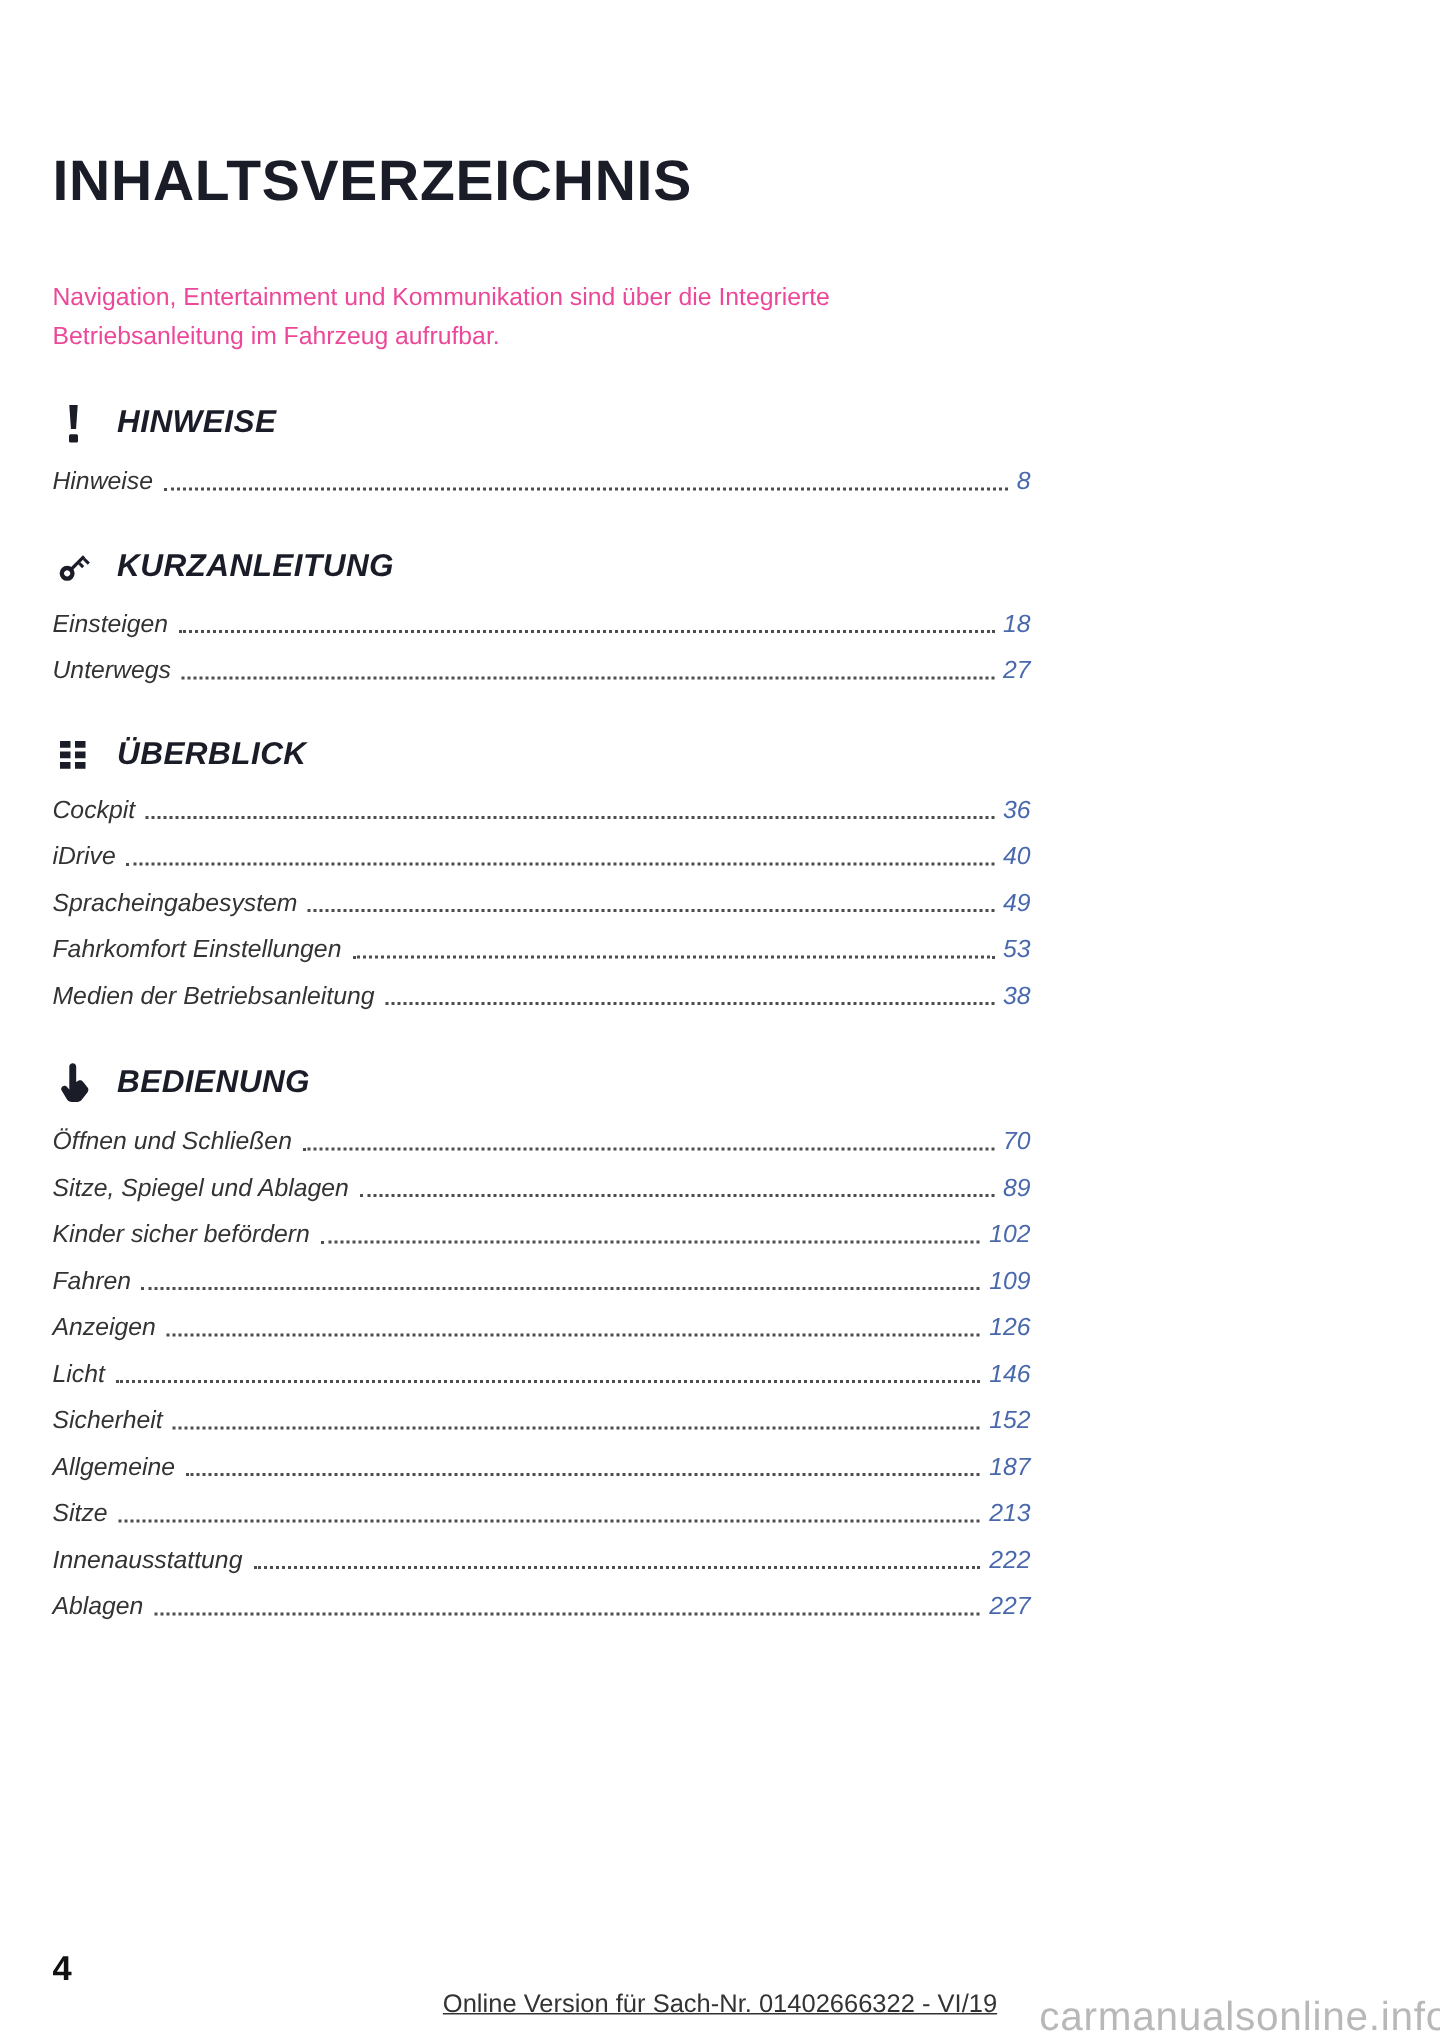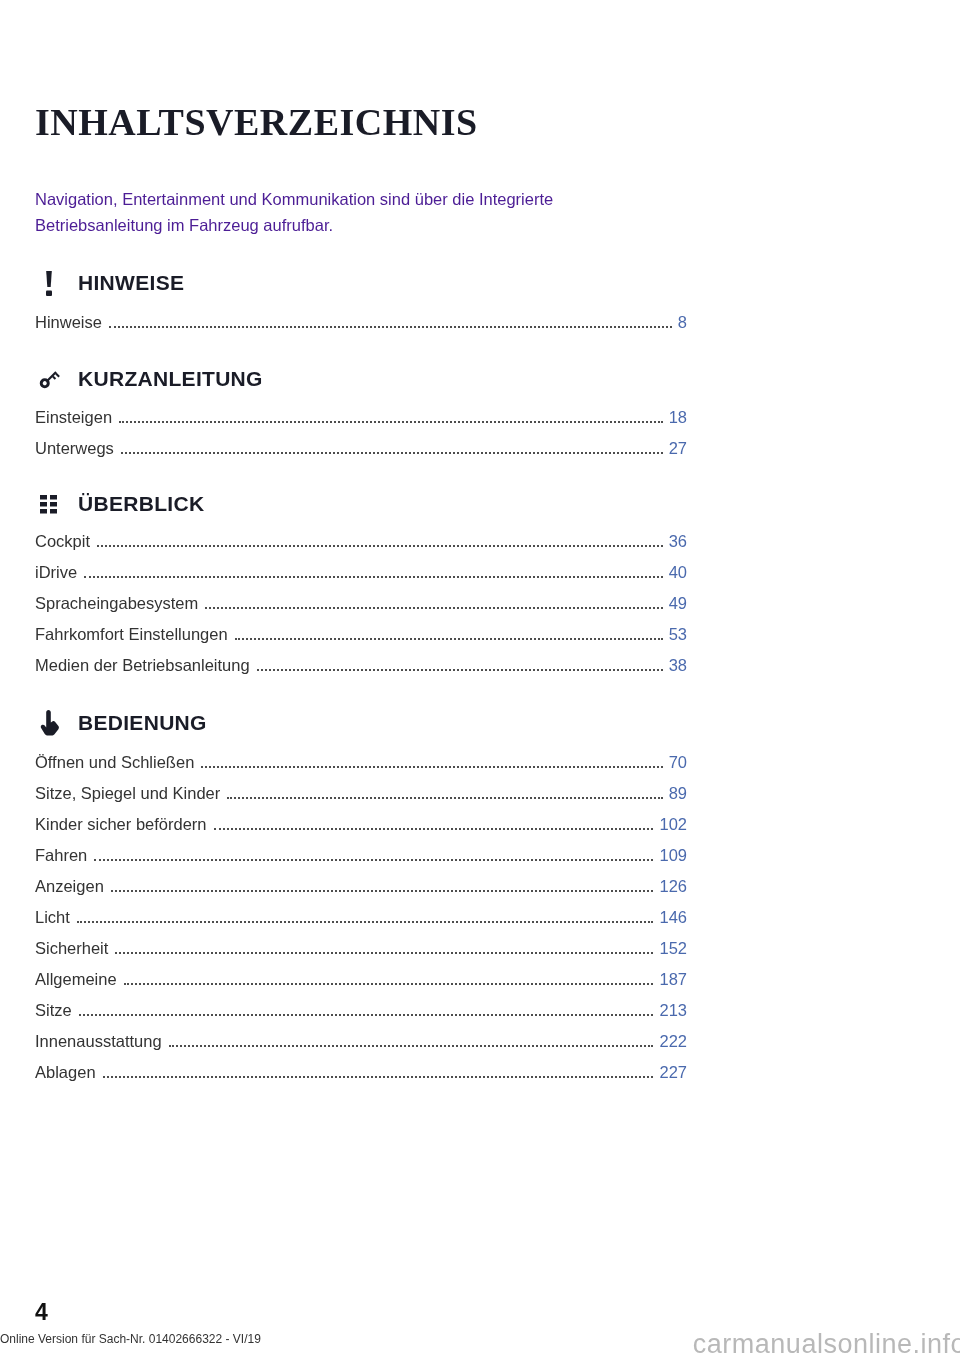--- a/index.html
+++ b/index.html
@@ -5,26 +5,26 @@
   * { margin:0; padding:0; box-sizing:border-box; }
   html,body { background:#ffffff; }
   body {
     width:960px; height:1362px;
     position:relative; overflow:hidden;
     font-family:"Liberation Sans", sans-serif;
     color:#333333;
   }
   .content { position:absolute; top:0; left:35px; width:655px; padding-top:100px; }
   .page-title {
-    font-size:38px; font-weight:700; color:#1a1c27; letter-spacing:.5px;font-family:Liberation Serif, serif;
+    font-size:38px; font-weight:700; color:#1a1c27; letter-spacing:.5px;
   }
   .intro {
-    margin-top:42px; font-size:16.5px; line-height:1.6; color:#4c1d95; width:648px;
-  }
-  .section { margin-top:30px; }
+    margin-top:42px; font-size:16.5px; line-height:1.6; color:#ec4899; width:648px;
+  }
+  .section { margin-top:30px;font-style:italic; }
   .section-header {
     display:flex; align-items:center; gap:15px;
     margin-bottom:8px; color:#1a1c27;
   }
   .icon-box { width:28px; display:flex; justify-content:center; align-items:center; }
   .section-title { font-size:21px; font-weight:700; letter-spacing:.3px; color:#1a1c27; }
   .toc { width:652px; }
   .toc-entry {
     display:flex; align-items:flex-end; height:31px; padding-bottom:5px;
   }
@@ -32,21 +32,21 @@
   .leader {
     flex:1; border-bottom:2px dotted #4d4d4d; margin:0 6px 3px 7px; min-width:30px;
   }
   .entry-page { font-size:16.5px; color:#4a69ad; line-height:1; text-decoration:none; }
   .footer-page {
     position:absolute; left:35px; bottom:36px;
     font-size:23px; font-weight:700; color:#111;
   }
   .footer-version {
     position:absolute; left:0; right:0; bottom:16px;
-    text-align:left; font-size:12px; color:#333;
+    text-align:center; font-size:17px; color:#333;text-decoration:underline;
   }
   .watermark {
     position:absolute; right:-6px; bottom:2px;
     font-size:27px; color:rgba(125,125,125,.55); letter-spacing:.5px;
     white-space:nowrap;
   }
 </style>
 </head>
 <body>
 
@@ -156,21 +156,21 @@
       </span>
       <span class="section-title">BEDIENUNG</span>
     </div>
     <div class="toc">
       <div class="toc-entry">
         <span class="entry-label">Öffnen und Schließen</span>
         <span class="leader"></span>
         <span class="entry-page">70</span>
       </div>
       <div class="toc-entry">
-        <span class="entry-label">Sitze, Spiegel und Kinder</span>
+        <span class="entry-label">Sitze, Spiegel und Ablagen</span>
         <span class="leader"></span>
         <span class="entry-page">89</span>
       </div>
       <div class="toc-entry">
         <span class="entry-label">Kinder sicher befördern</span>
         <span class="leader"></span>
         <span class="entry-page">102</span>
       </div>
       <div class="toc-entry">
         <span class="entry-label">Fahren</span>

